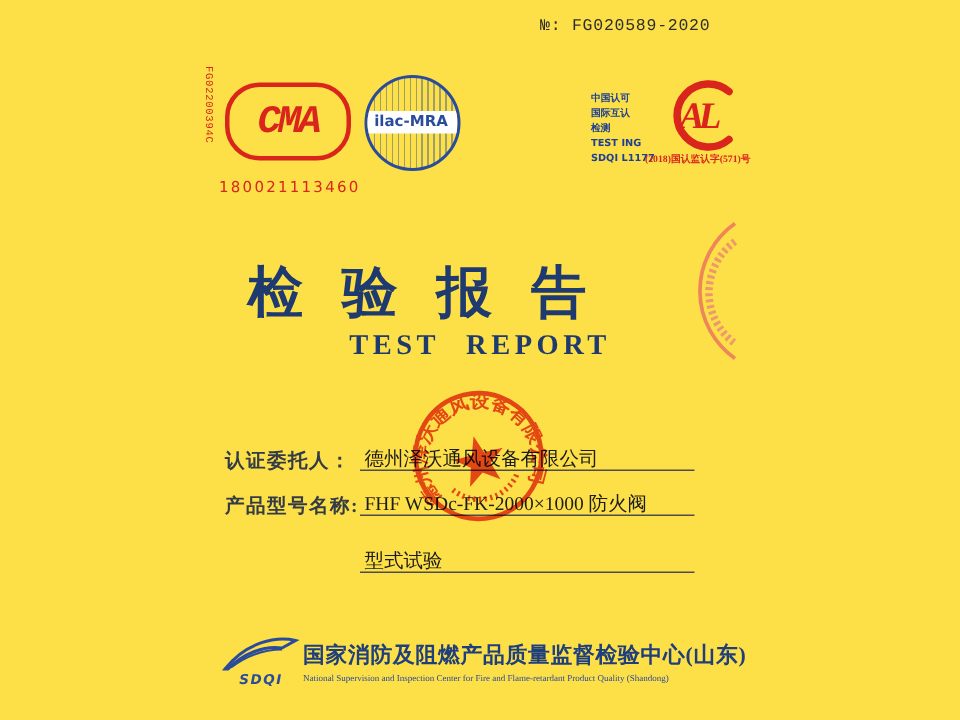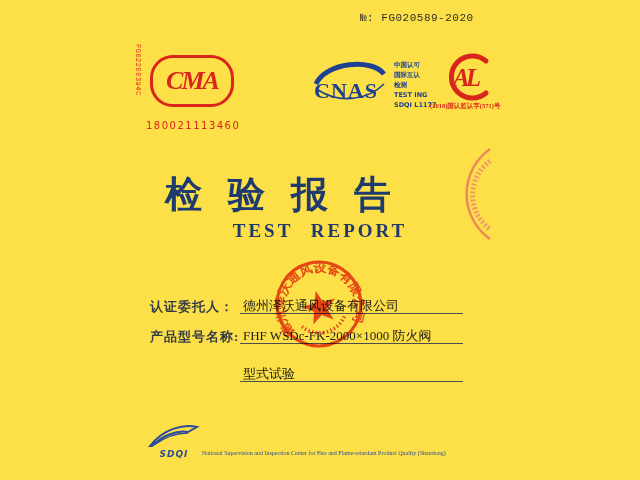--- a/index.html
+++ b/index.html
@@ -8,21 +8,21 @@
 
   
   .doc-number{position:absolute;left:360px;top:12px;font-family:"Liberation Mono",monospace;
               font-size:11px;letter-spacing:.5px;color:#2e2e2e;}
   .side-code{position:absolute;left:134px;top:44px;height:76px;writing-mode:vertical-rl;
              font-family:"Liberation Mono",monospace;font-size:7px;color:#d9251c;letter-spacing:.5px;}
 
   
   .cma{position:absolute;left:150px;top:55px;width:78px;height:46px;border:3px solid #d9251c;
        border-radius:23px;display:flex;align-items:center;justify-content:center;}
-  .cma-text{font-family:Liberation Serif, serif;font-weight:bold;font-style:italic;
+  .cma-text{font-family:Liberation Mono, monospace;font-weight:bold;font-style:italic;
             font-size:26px;color:#d9251c;letter-spacing:-2px;line-height:1;text-align:right;}
   .cma-number{position:absolute;left:146px;top:120px;width:90px;text-align:center;
               font-family:"DejaVu Sans",sans-serif;font-size:10px;color:#d9251c;letter-spacing:1.5px;}
 
   .ilac{position:absolute;left:243px;top:50px;width:60px;height:60px;border:2px solid #2b4c9b;
         border-radius:50%;overflow:hidden;
         background:repeating-linear-gradient(90deg,rgba(43,76,155,.45) 0 1px,transparent 1px 4px);}
   .ilac-band{position:absolute;left:-2px;top:22px;width:62px;height:15px;background:#fff;
              display:flex;align-items:center;justify-content:center;}
   .ilac-text{font-family:"DejaVu Sans",sans-serif;font-weight:bold;font-size:10px;color:#2b4c9b;}
@@ -77,28 +77,26 @@
 <div id="page">
 
   <div class="doc-number">№: FG020589-2020</div>
   <div class="side-code">FG02200394C</div>
 
   <div class="cma">
     <span class="cma-text">CMA</span>
   </div>
   <div class="cma-number">180021113460</div>
 
+  <div class="ilac">
+    <div class="ilac-band">
+      <span class="ilac-text">ilac-MRA</span>
+    </div>
+  </div>
 
-  <div class="cnas">
-    <svg width="78" height="48" viewBox="0 0 78 48">
-      <path d="M4 26 C 14 4, 60 0, 72 16" fill="none" stroke="#1d3f94" stroke-width="5"></path>
-      <path d="M6 32 C 28 46, 56 42, 72 26" fill="none" stroke="#1d3f94" stroke-width="1.6"></path>
-    </svg>
-    <span class="cnas-text">CNAS</span>
-  </div>
   <div class="cnas-lines">
     <div>中国认可</div>
     <div>国际互认</div>
     <div>检测</div>
     <div>TEST ING</div>
     <div>SDQI L1177</div>
   </div>
 
   <div class="cal">
     <svg width="58" height="52" viewBox="0 0 58 52">
@@ -135,15 +133,16 @@
     </text>
     <polygon fill="#e23a2e" points="43,30 47,41.5 59.2,41.7 49.5,49.1 53,60.8 43,53.8 33,60.8 36.5,49.1 26.8,41.7 39,41.5"></polygon>
     <path d="M 22 60 A 26 26 0 0 0 64 60" fill="none" stroke="#e23a2e" stroke-width="3.5" stroke-dasharray="1.4 2.2"></path>
   </svg>
 
   <svg class="footer-logo" viewBox="0 0 52 26">
     <path d="M2 22 C 16 4, 36 0, 49 3 L 40 8 C 28 6, 14 12, 4 22 Z" fill="none" stroke="#2b4c9b" stroke-width="2"></path>
     <path d="M6 21 C 18 12, 30 9, 40 9" fill="none" stroke="#2b4c9b" stroke-width="1.4"></path>
   </svg>
   <div class="footer-logo-text">SDQI</div>
+  <div class="footer-zh">国家消防及阻燃产品质量监督检验中心(山东)</div>
   <div class="footer-en">National Supervision and Inspection Center for Fire and Flame-retardant Product Quality (Shandong)</div>
 
 </div>
 
 </body></html>

